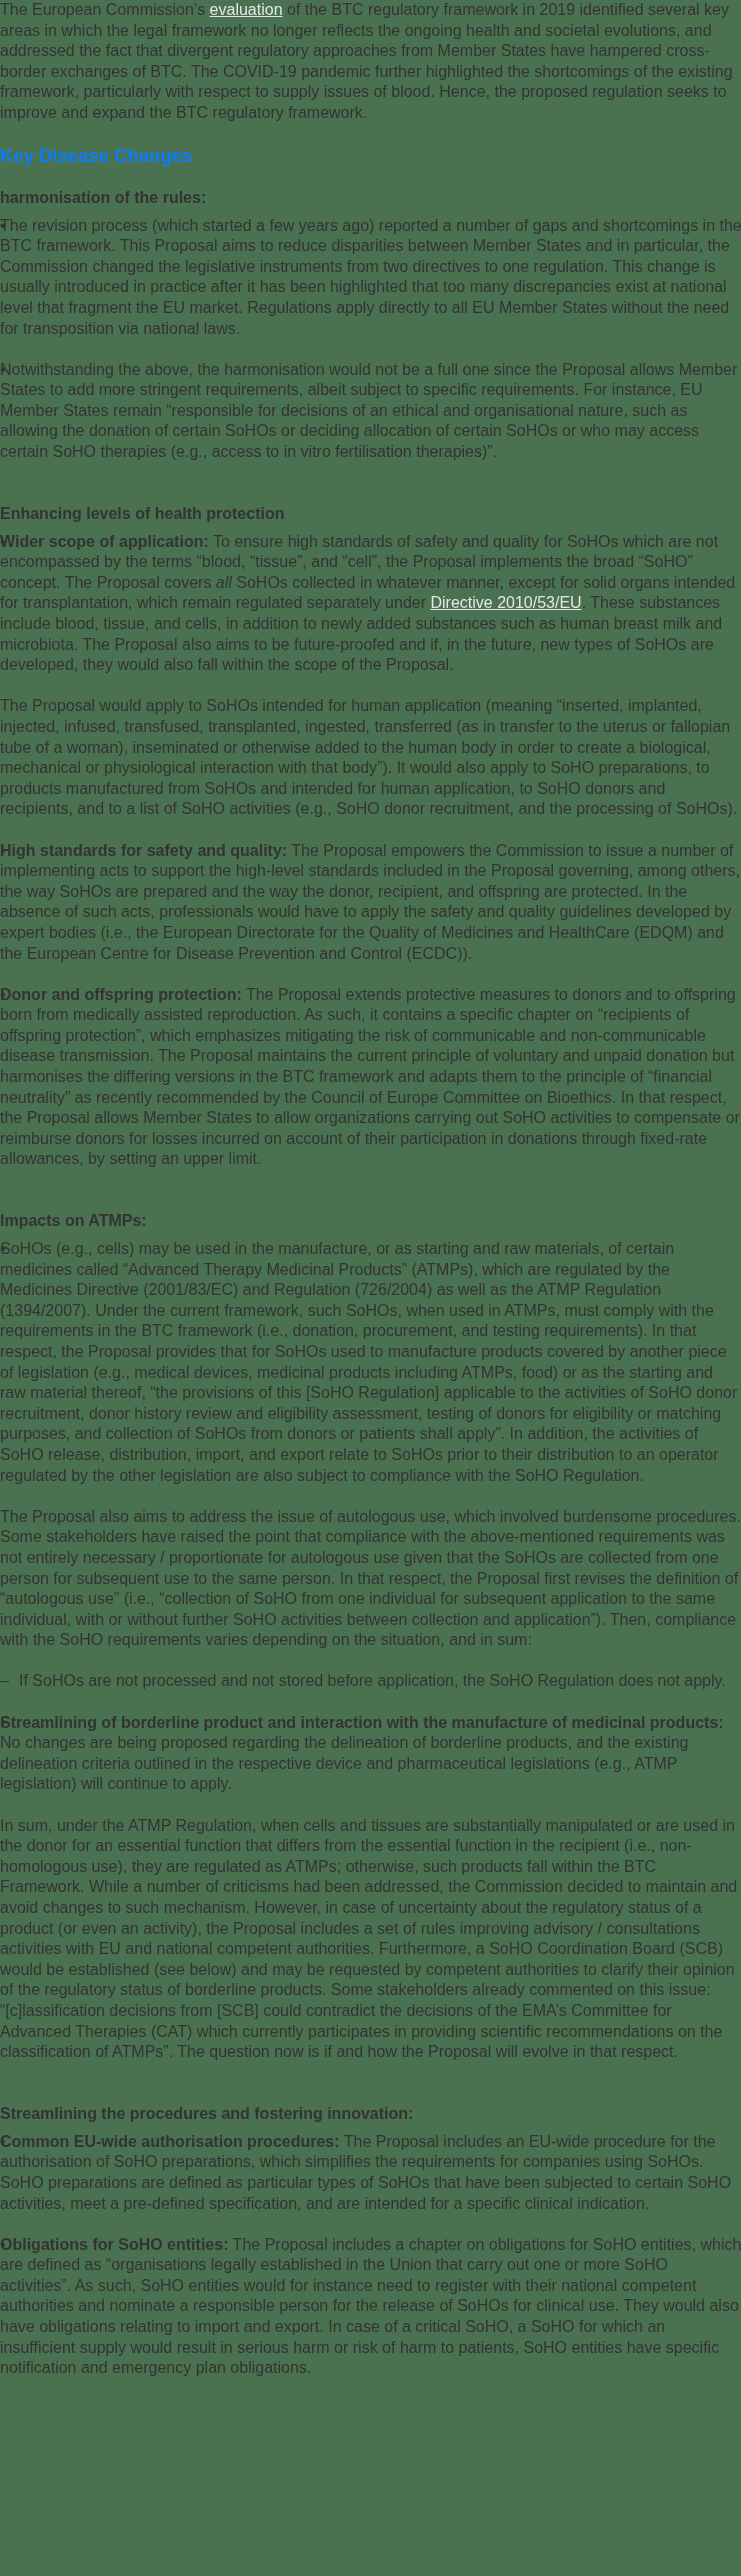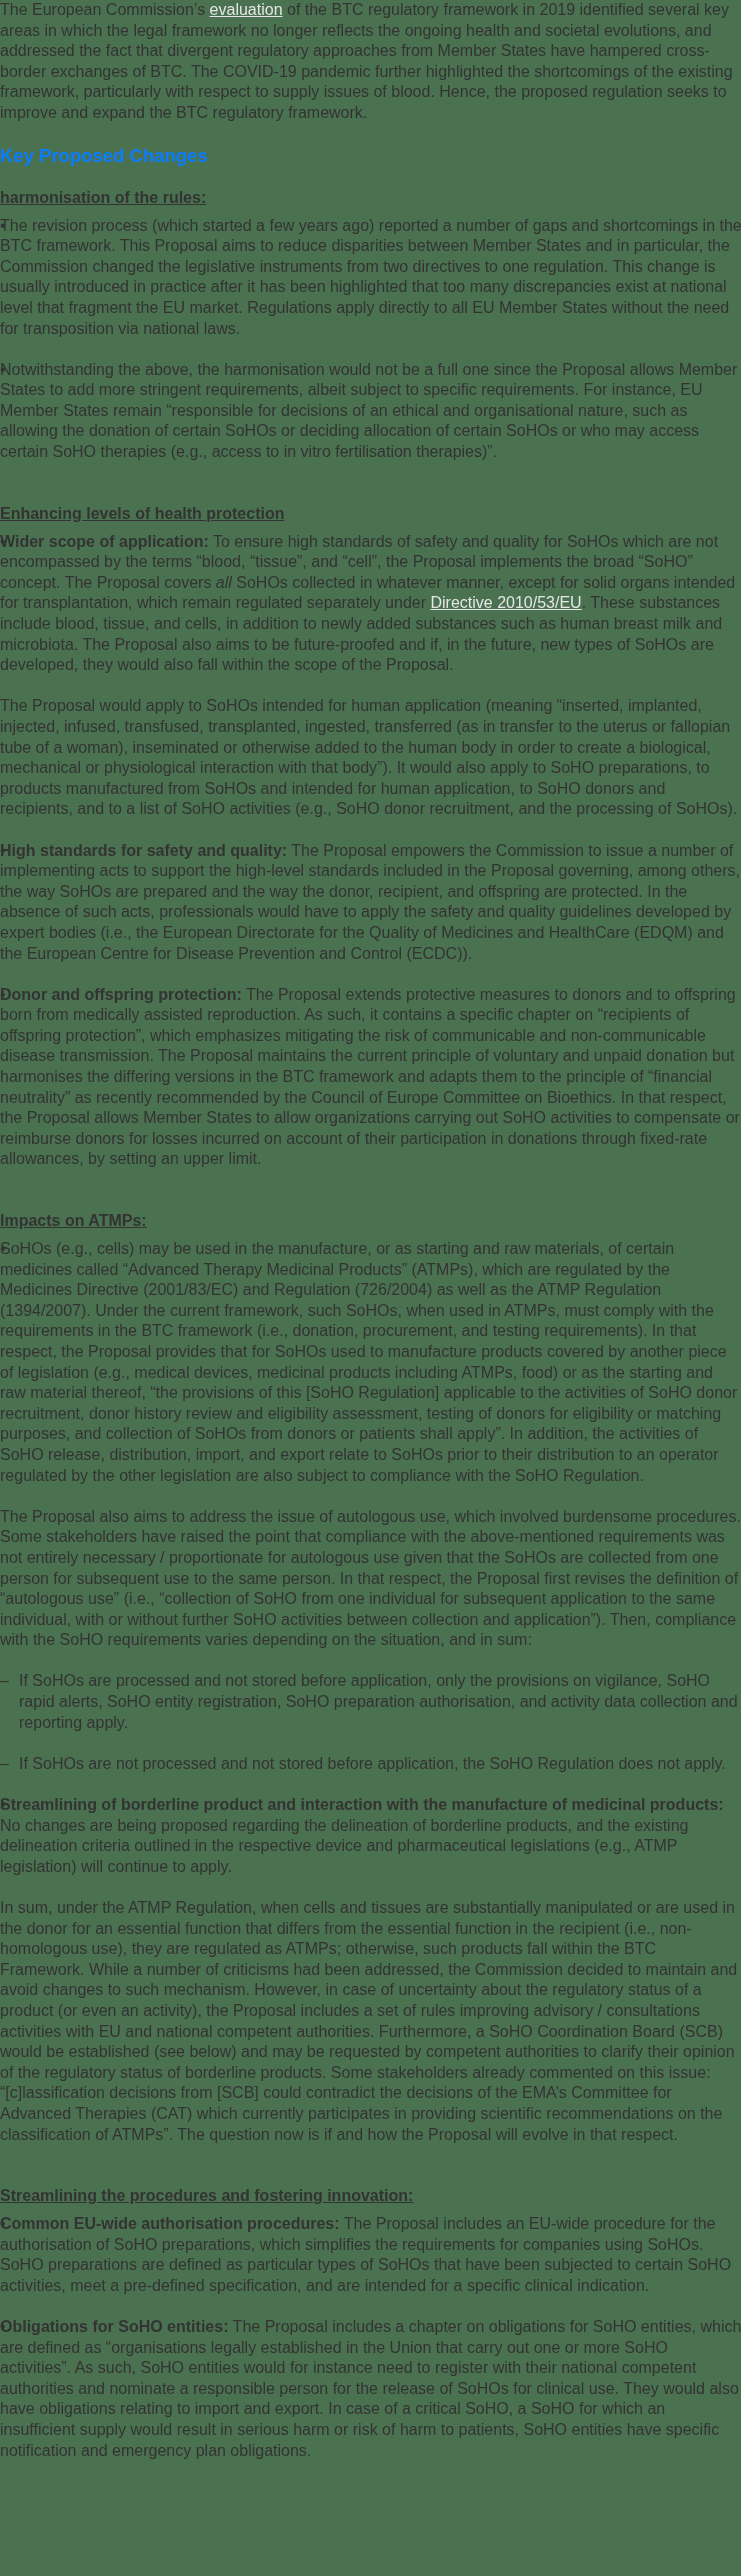--- a/index.html
+++ b/index.html
@@ -14,21 +14,20 @@
   .article { width: 742px; padding: 0; box-sizing: border-box; }
   p { margin: 0 0 20.6px 0; }
   a { color: #e5e5e5; text-decoration: underline; }
   h2 {
     color: #0a7cff; font-size: 18.5px; line-height: 23px; font-weight: bold;
     margin: 0 0 20.6px 0;
   }
   h3 {
     color: #333333; font-size: 16px; line-height: 20.6px; font-weight: bold;
     margin: 0 0 7.2px 0;
-    text-decoration: underline;
   }
   ul.bullets { list-style: none; margin: 0 0 20.6px 0; padding: 0; }
   ul.bullets > li { position: relative; margin-bottom: 20.6px; }
   ul.bullets > li::before { content: "•"; position: absolute; left: 0; top: 0; }
   ul.bullets > li:last-child { margin-bottom: 0; }
   li p { margin: 0 0 20.6px 0; }
   li p:last-child { margin-bottom: 0; }
   ul.dashes { list-style: none; margin: 0 0 20.6px 0; padding: 0; }
   ul.dashes > li { position: relative; padding-left: 19px; margin-bottom: 20.6px; }
   ul.dashes > li::before { content: "–"; position: absolute; left: 0; top: 0; }
@@ -36,21 +35,21 @@
   b { font-weight: bold; }
   .section-gap { height: 20.6px; }
 </style>
 </head>
 <body>
 
 <div class="article">
 
   <p><span>The European Commission’s </span><a href="#">evaluation</a><span> of the BTC regulatory framework in 2019 identified several key areas in which the legal framework no longer reflects the ongoing health and societal evolutions, and addressed the fact that divergent regulatory approaches from Member States have hampered cross-border exchanges of BTC. The COVID-19 pandemic further highlighted the shortcomings of the existing framework, particularly with respect to supply issues of blood. Hence, the proposed regulation seeks to improve and expand the BTC regulatory framework.</span></p>
 
-  <h2>Key Proposed Changes</h2>
+  <h2>Key Disease Changes</h2>
 
   <h3>harmonisation of the rules:</h3>
   <ul class="bullets">
     <li>The revision process (which started a few years ago) reported a number of gaps and shortcomings in the BTC framework. This Proposal aims to reduce disparities between Member States and in particular, the Commission changed the legislative instruments from two directives to one regulation. This change is usually introduced in practice after it has been highlighted that too many discrepancies exist at national level that fragment the EU market. Regulations apply directly to all EU Member States without the need for transposition via national laws.</li>
     <li>Notwithstanding the above, the harmonisation would not be a full one since the Proposal allows Member States to add more stringent requirements, albeit subject to specific requirements. For instance, EU Member States remain “responsible for decisions of an ethical and organisational nature, such as allowing the donation of certain SoHOs or deciding allocation of certain SoHOs or who may access certain SoHO therapies (e.g., access to in vitro fertilisation therapies)”.</li>
   </ul>
   <div class="section-gap"></div>
 
   <h3>Enhancing levels of health protection</h3>
   <ul class="bullets">
@@ -66,21 +65,20 @@
     </li>
   </ul>
   <div class="section-gap"></div>
 
   <h3>Impacts on ATMPs:</h3>
   <ul class="bullets">
     <li>
       <p>SoHOs (e.g., cells) may be used in the manufacture, or as starting and raw materials, of certain medicines called “Advanced Therapy Medicinal Products” (ATMPs), which are regulated by the Medicines Directive (2001/83/EC) and Regulation (726/2004) as well as the ATMP Regulation (1394/2007). Under the current framework, such SoHOs, when used in ATMPs, must comply with the requirements in the BTC framework (i.e., donation, procurement, and testing requirements). In that respect, the Proposal provides that for SoHOs used to manufacture products covered by another piece of legislation (e.g., medical devices, medicinal products including ATMPs, food) or as the starting and raw material thereof, “the provisions of this [SoHO Regulation] applicable to the activities of SoHO donor recruitment, donor history review and eligibility assessment, testing of donors for eligibility or matching purposes, and collection of SoHOs from donors or patients shall apply”. In addition, the activities of SoHO release, distribution, import, and export relate to SoHOs prior to their distribution to an operator regulated by the other legislation are also subject to compliance with the SoHO Regulation.</p>
       <p>The Proposal also aims to address the issue of autologous use, which involved burdensome procedures. Some stakeholders have raised the point that compliance with the above-mentioned requirements was not entirely necessary / proportionate for autologous use given that the SoHOs are collected from one person for subsequent use to the same person. In that respect, the Proposal first revises the definition of “autologous use” (i.e., “collection of SoHO from one individual for subsequent application to the same individual, with or without further SoHO activities between collection and application”). Then, compliance with the SoHO requirements varies depending on the situation, and in sum:</p>
       <ul class="dashes">
-        <li>If SoHOs are processed and not stored before application, only the provisions on vigilance, SoHO rapid alerts, SoHO entity registration, SoHO preparation authorisation, and activity data collection and reporting apply.</li>
         <li>If SoHOs are not processed and not stored before application, the SoHO Regulation does not apply.</li>
       </ul>
     </li>
     <li>
       <p><b>Streamlining of borderline product and interaction with the manufacture of medicinal products:</b><span> No changes are being proposed regarding the delineation of borderline products, and the existing delineation criteria outlined in the respective device and pharmaceutical legislations (e.g., ATMP legislation) will continue to apply.</span></p>
       <p>In sum, under the ATMP Regulation, when cells and tissues are substantially manipulated or are used in the donor for an essential function that differs from the essential function in the recipient (i.e., non-homologous use), they are regulated as ATMPs; otherwise, such products fall within the BTC Framework. While a number of criticisms had been addressed, the Commission decided to maintain and avoid changes to such mechanism. However, in case of uncertainty about the regulatory status of a product (or even an activity), the Proposal includes a set of rules improving advisory / consultations activities with EU and national competent authorities. Furthermore, a SoHO Coordination Board (SCB) would be established (see below) and may be requested by competent authorities to clarify their opinion of the regulatory status of borderline products. Some stakeholders already commented on this issue: “[c]lassification decisions from [SCB] could contradict the decisions of the EMA’s Committee for Advanced Therapies (CAT) which currently participates in providing scientific recommendations on the classification of ATMPs”. The question now is if and how the Proposal will evolve in that respect.</p>
     </li>
   </ul>
   <div class="section-gap"></div>
 

